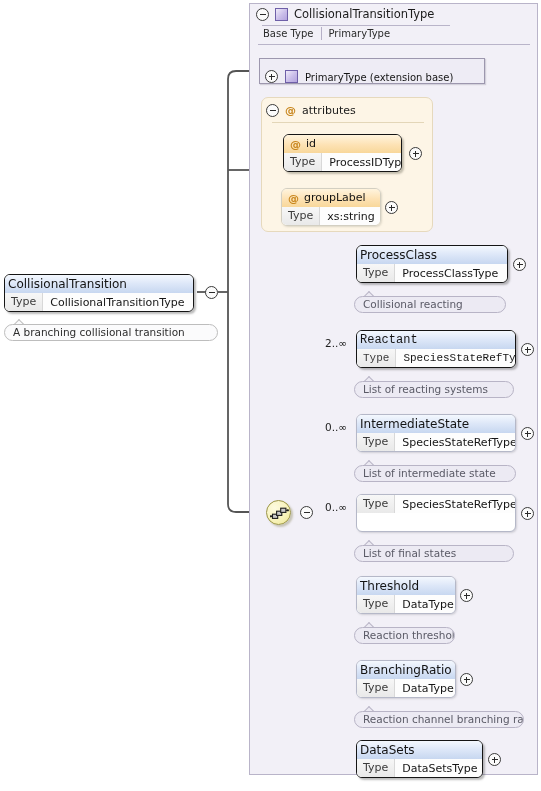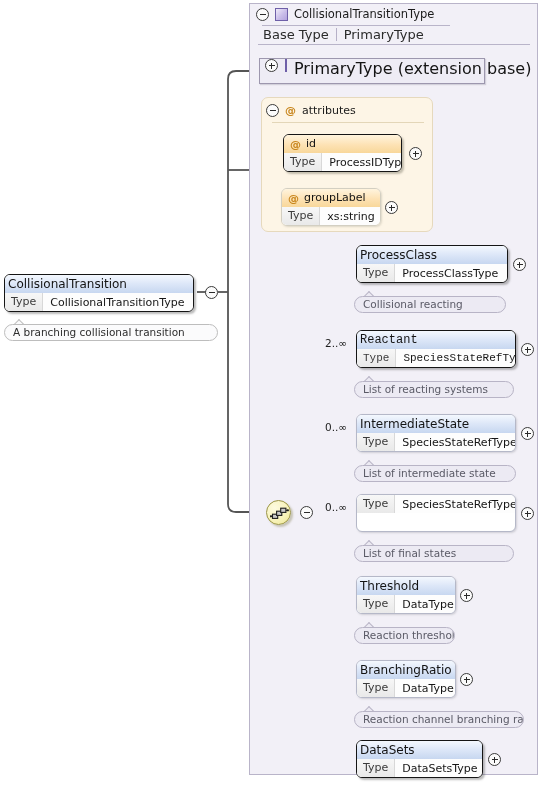--- a/index.html
+++ b/index.html
@@ -55,21 +55,21 @@
   .type-rule {
     position: absolute;
     height: 1px;
     background: #b9b4c9;
   }
   .basetype-row {
     position: absolute;
     display: flex;
     align-items: center;
     white-space: nowrap;
-    font-size: 13px;
+    font-size: 10px;
     color: #2b2b2b;
   }
   .basetype-label { padding-right: 7px; }
   .basetype-sep {
     width: 1px;
     height: 13px;
     background: #b6b0c7;
     margin-right: 7px;
   }
 
@@ -228,24 +228,24 @@
   }
   .attr-type .v { padding: 0 7px; color: #151515; white-space: nowrap; }
 
   
   .extbar {
     position: absolute;
     box-sizing: border-box;
     border: 1px solid #9d97ae;
     background: #eeecf5;
     display: flex;
-    align-items: flex-start;
+    align-items: flex-end;
     gap: 7px;
     padding: 0 9px 0 5px;
-    font-size: 16px;
+    font-size: 10px;
     color: #141414;
     box-shadow: 1px 1px 1px rgba(120,115,135,0.25);
     white-space: nowrap;
   }
 
   
   .doc {
     position: absolute;
     box-sizing: border-box;
     height: 17px;

